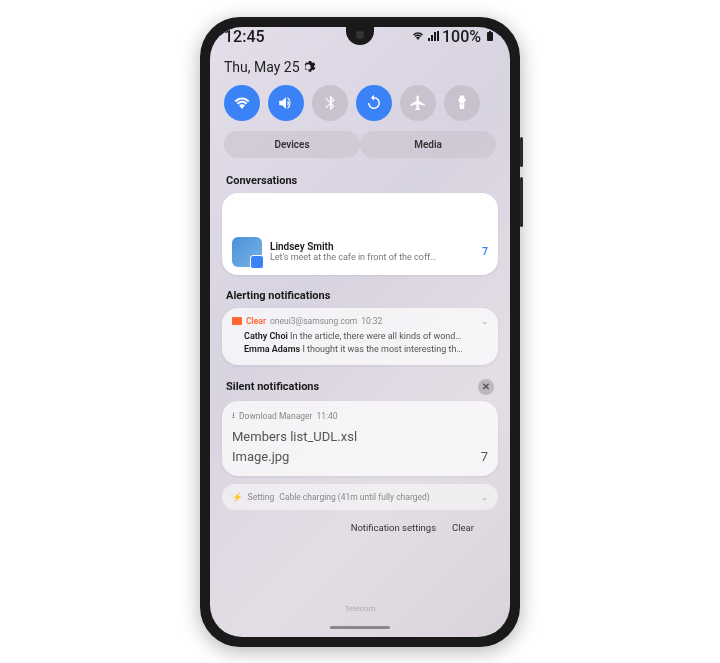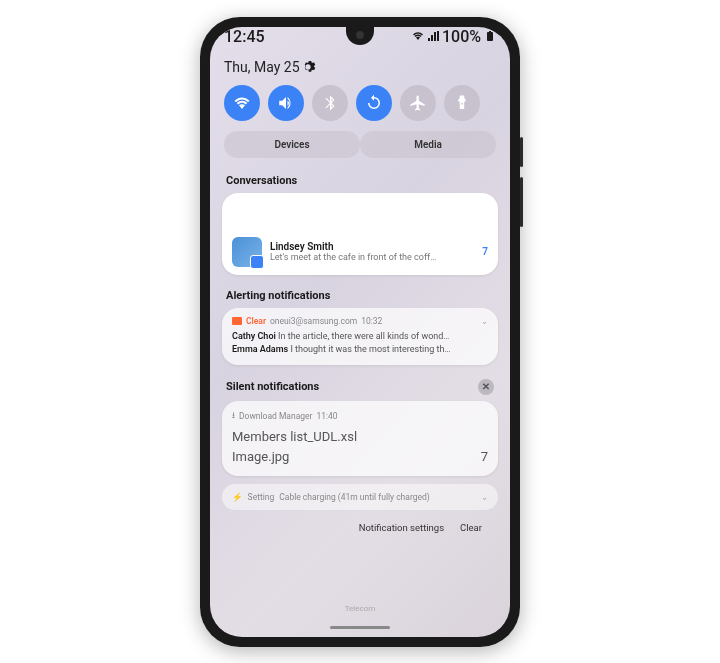--- a/index.html
+++ b/index.html
@@ -183,21 +183,21 @@
     color: #aaa;
   }
   .email-row {
     font-size: 9px;
     color: #555;
     line-height: 1.5;
     white-space: nowrap;
     overflow: hidden;
     text-overflow: ellipsis;
   }
-  .email-row b { color: #1a1a1a; font-weight: 600; }
+  .email-row b { color: #1a1a1a; font-weight: 600; margin-left: 12px; }
   .dl-hdr {
     display: flex;
     align-items: center;
     gap: 4px;
     font-size: 8.5px;
     color: #888;
     margin-bottom: 4px;
   }
   .dl-row {
     font-size: 13px;
@@ -214,21 +214,21 @@
     display: flex;
     align-items: center;
     gap: 5px;
     font-size: 8.5px;
     color: #888;
   }
   .footer {
     display: flex;
     justify-content: flex-end;
     gap: 16px;
-    padding: 4px 28px;
+    padding: 4px 36px;
     font-size: 9.5px;
     color: #333;
   }
   .footer span { cursor: pointer; }
   .carrier {
     position: absolute;
     bottom: 24px;
     left: 0; right: 0;
     text-align: center;
     font-size: 8px;

